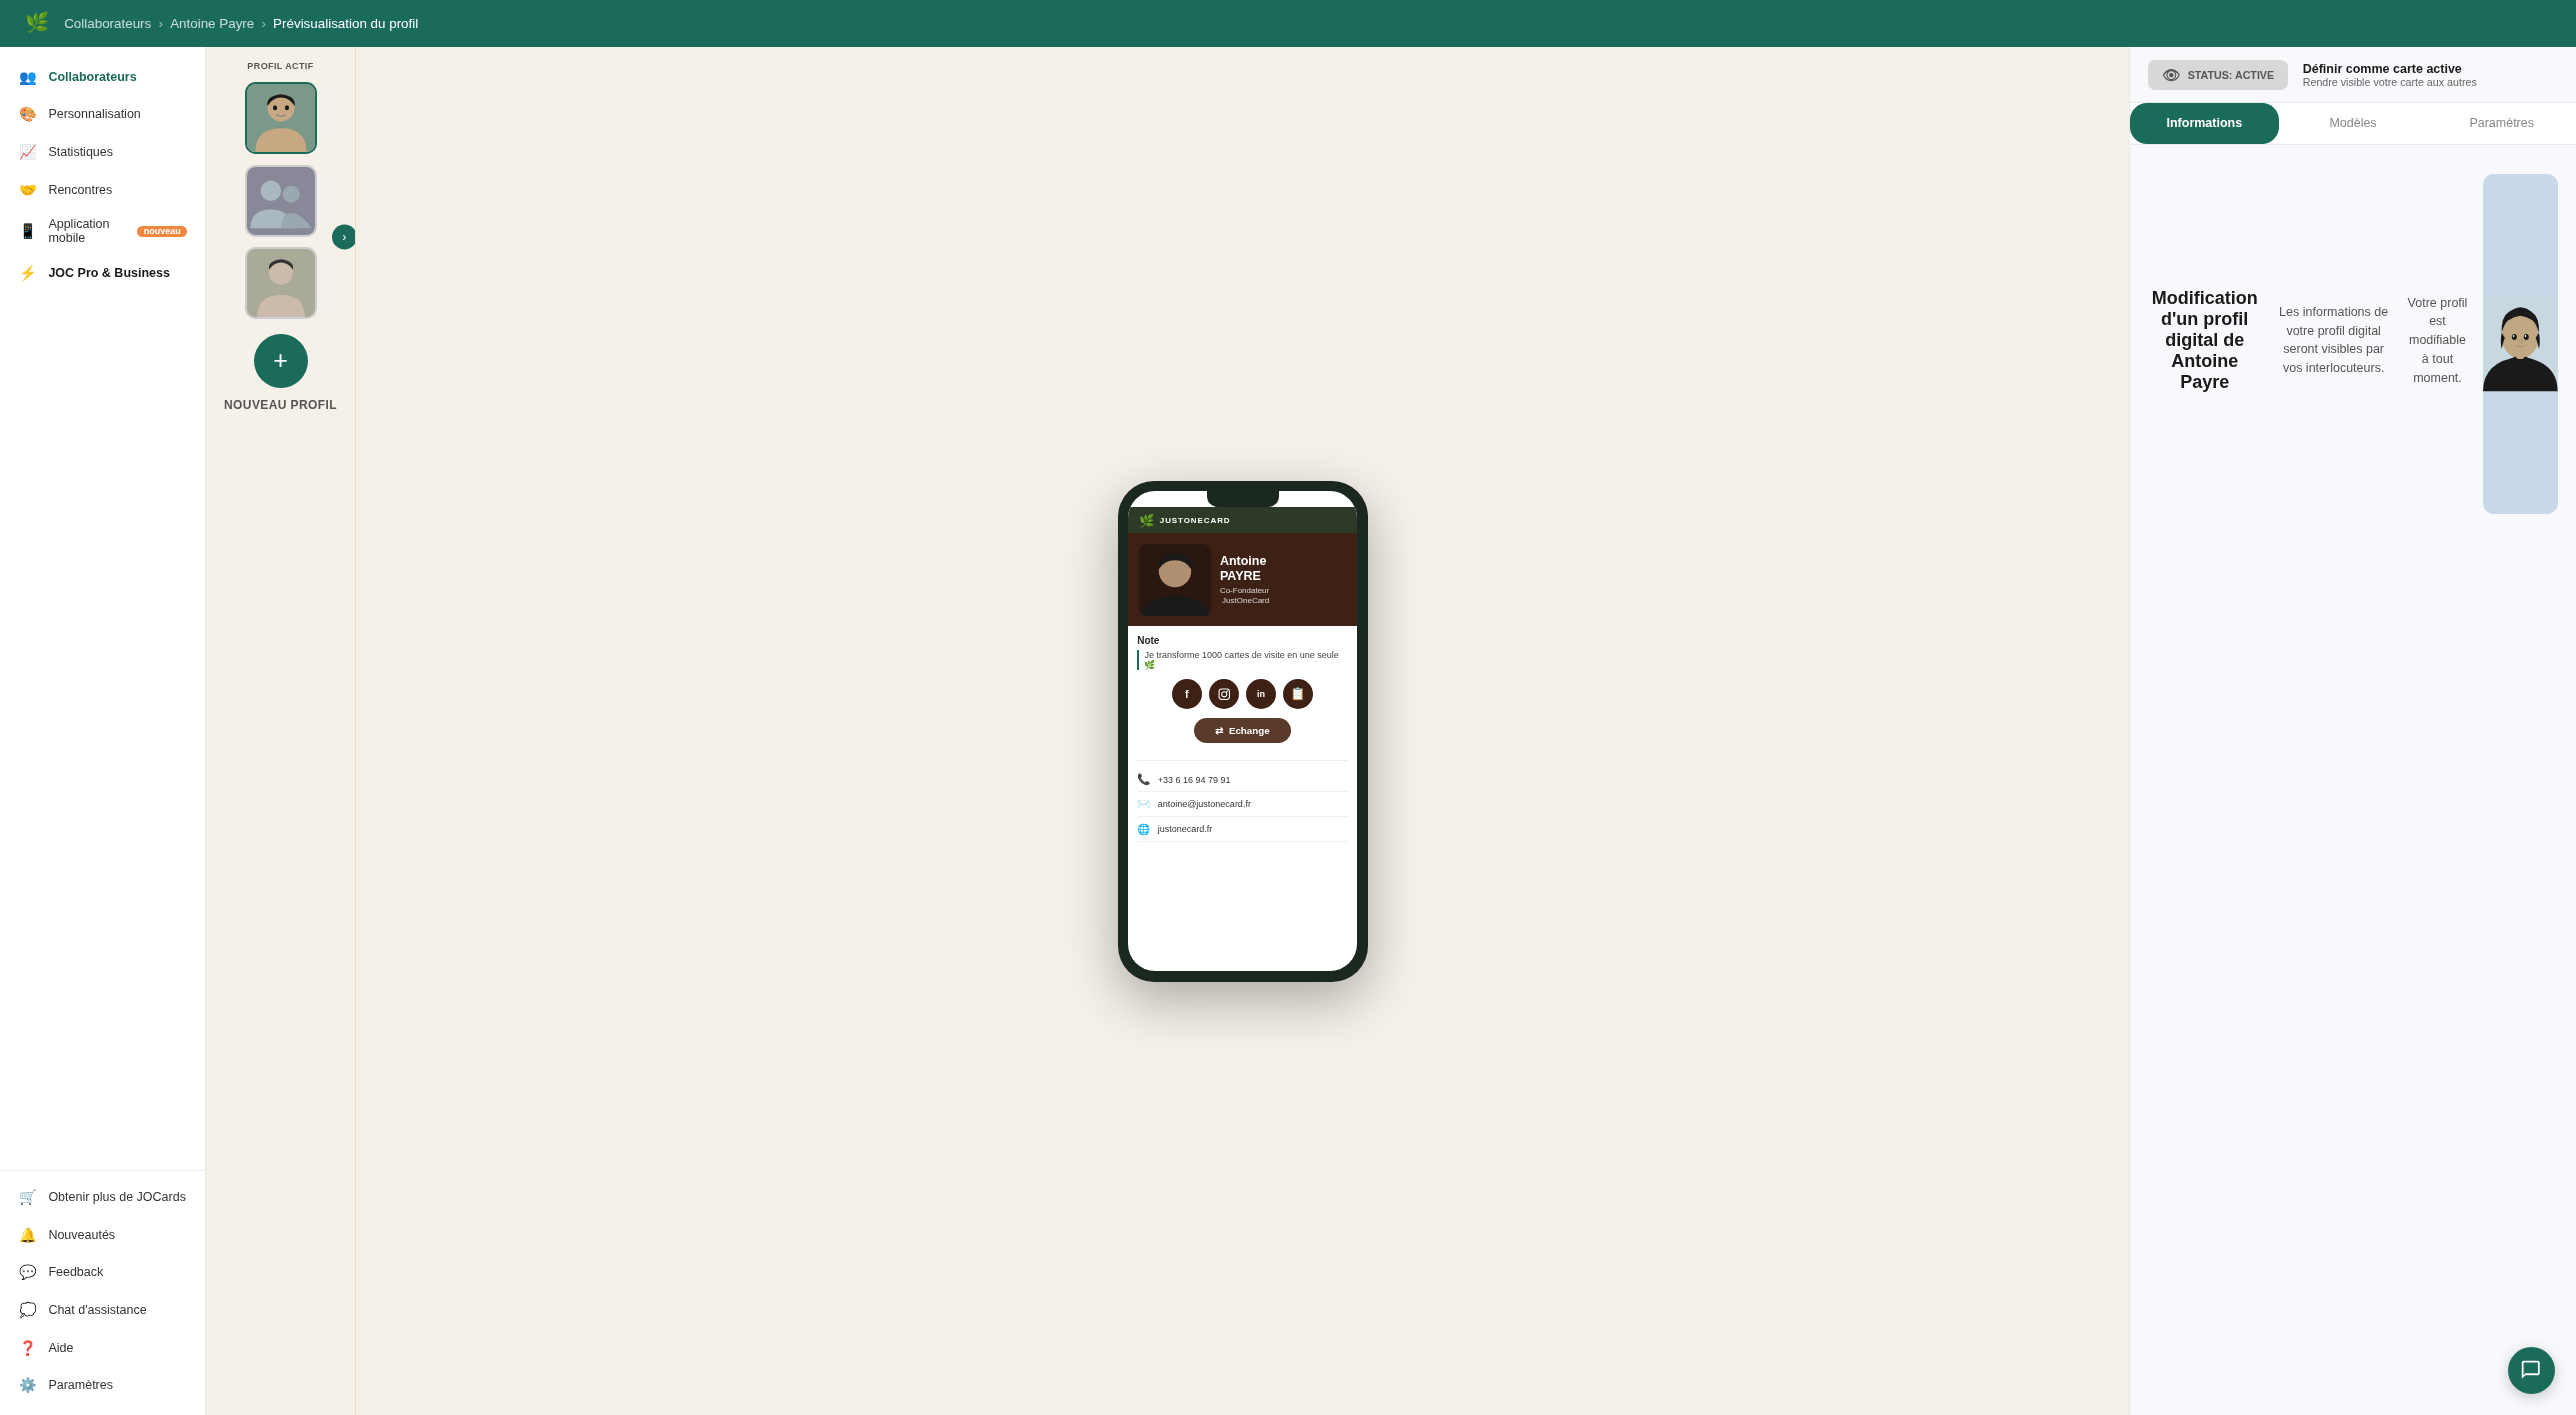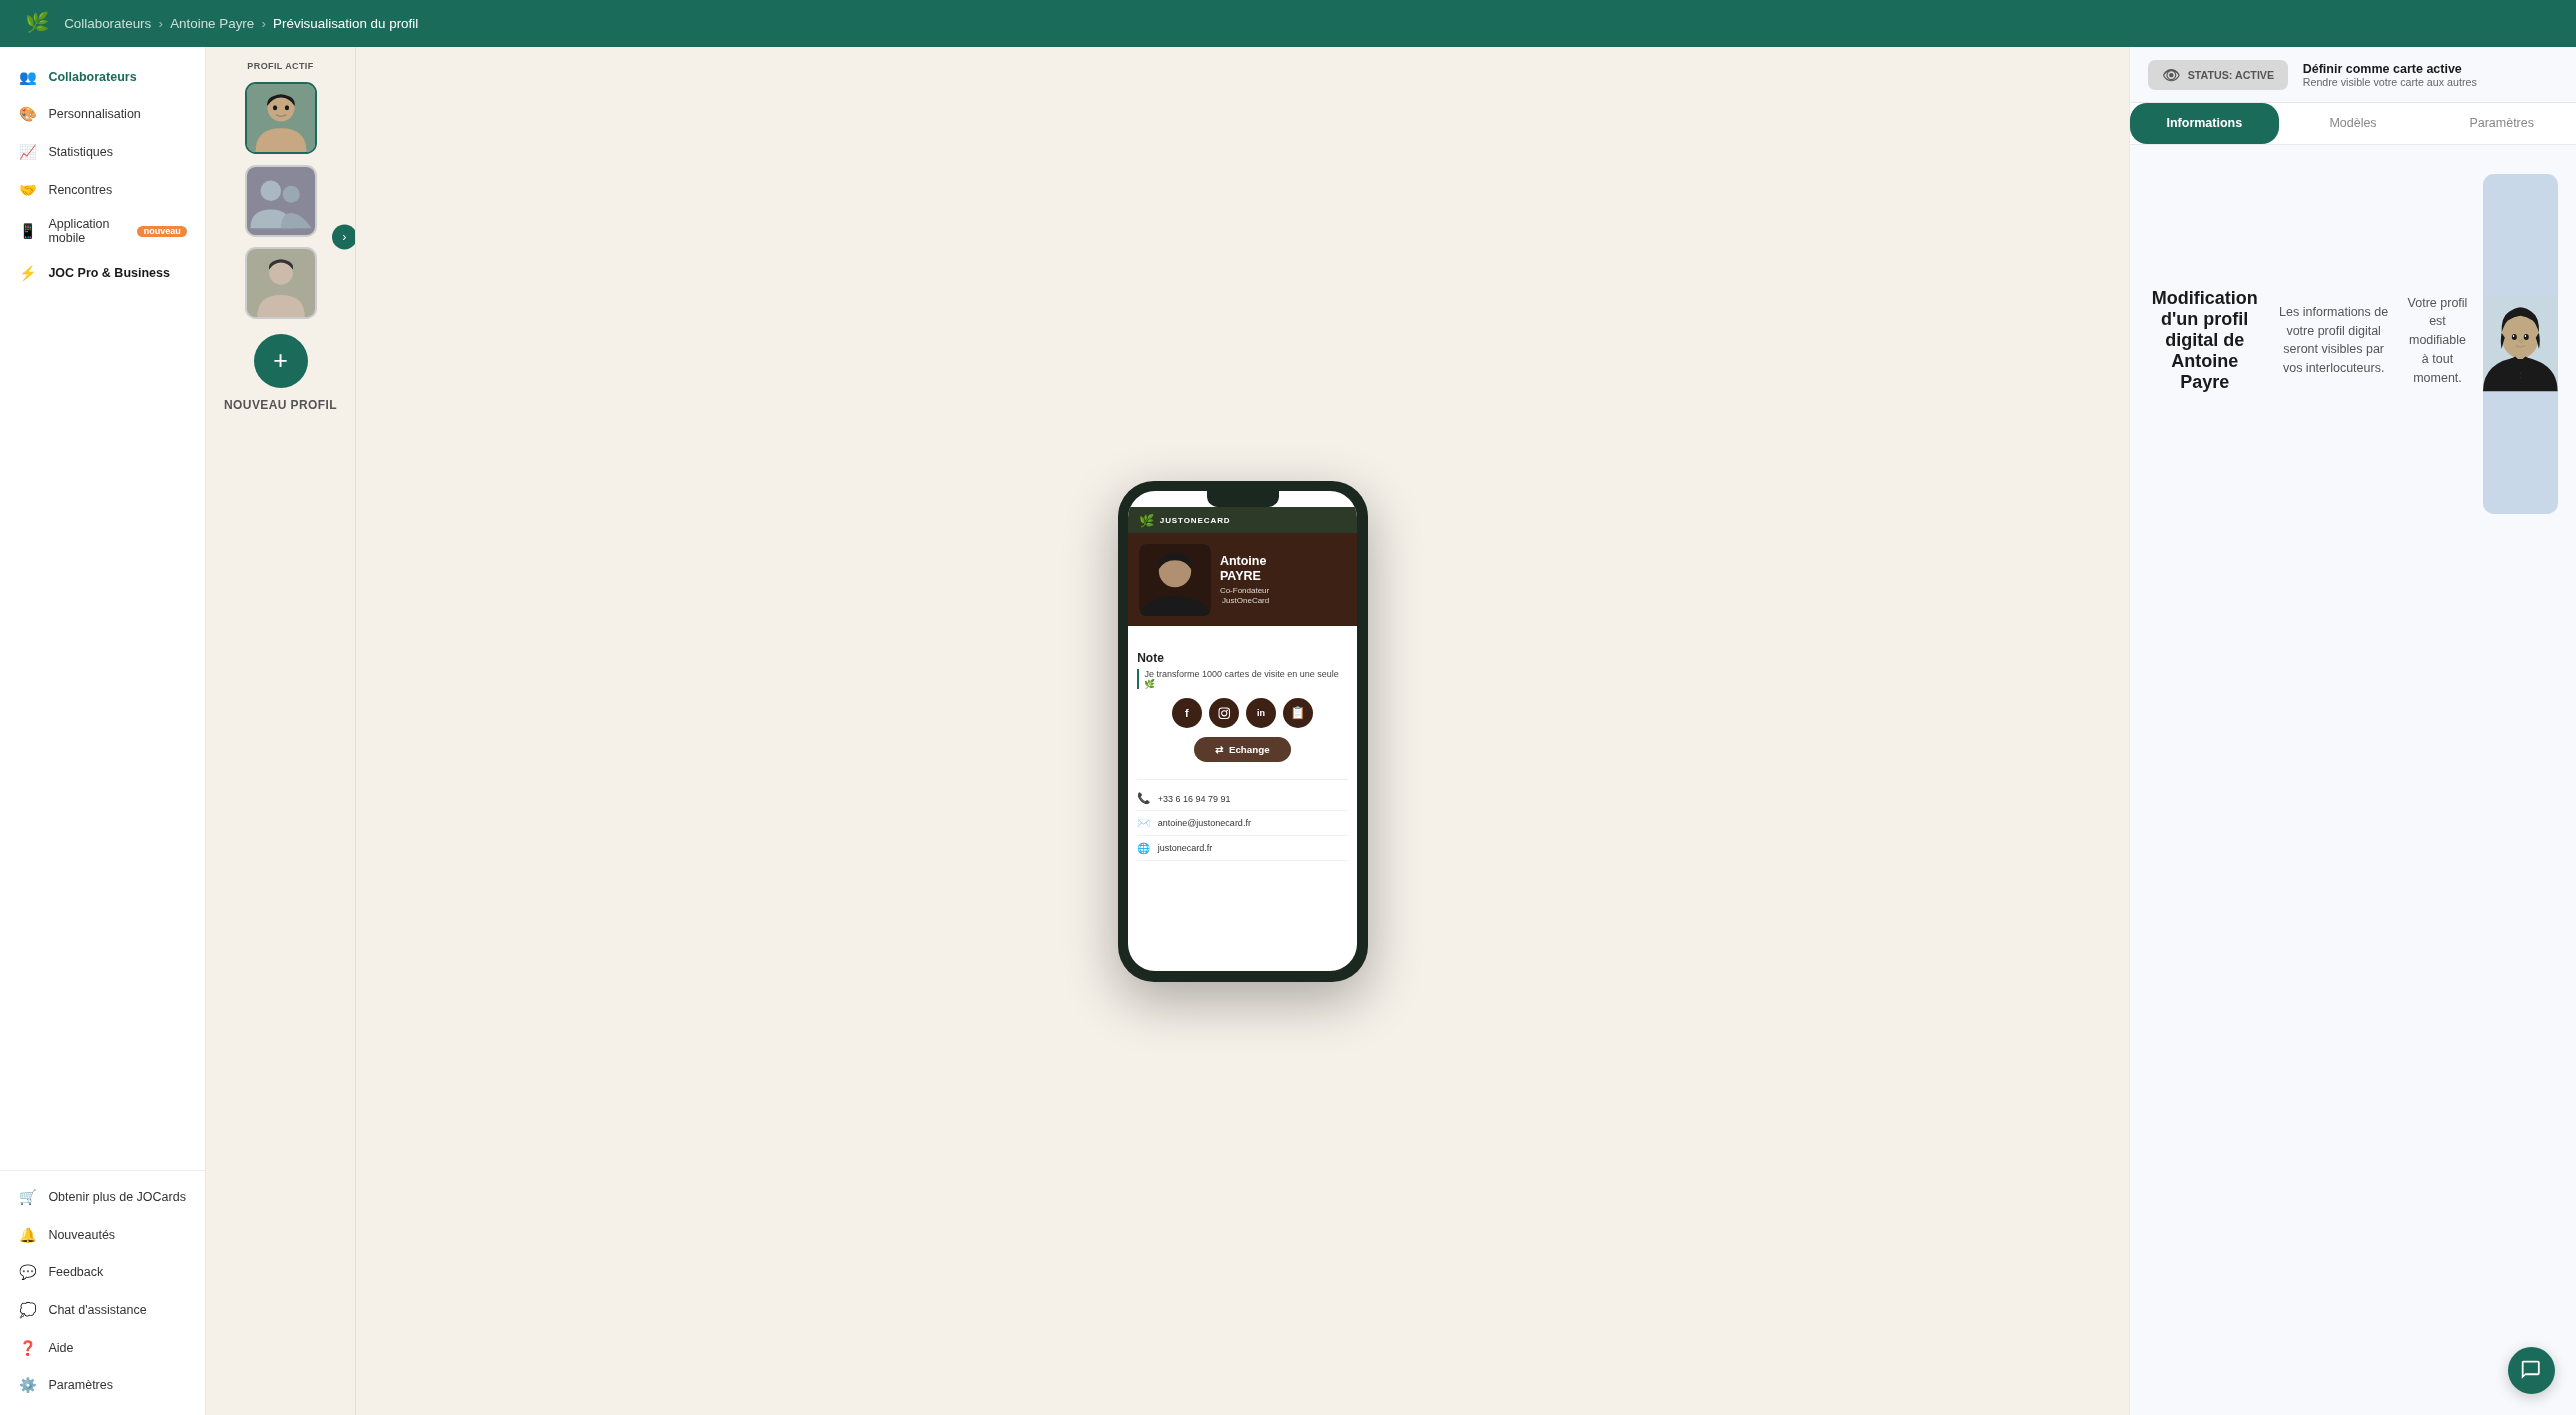--- a/index.html
+++ b/index.html
@@ -179,21 +179,21 @@
       background: #5a3a2a;
       flex-shrink: 0;
       overflow: hidden;
     }
     .phone-name {
       color: white;
     }
     .phone-name h3 { font-size: 12.5px; font-weight: 700; line-height: 1.2; }
     .phone-name .title-role { font-size: 8px; color: rgba(255,255,255,0.8); margin-top: 1.8px; text-align: right; }
     .phone-content { flex: 1; overflow-y: auto; padding: 9px; }
-    .phone-note { font-size: 12px; font-weight: 700; color: #222; margin-bottom: 3.6px; margin-top: 16px; }
+    .phone-note { font-size: 10px; font-weight: 700; color: #222; margin-bottom: 3.6px; }
     .phone-note-text { font-size: 9px; color: #444; border-left: 2.7px solid #1a6b5a; padding-left: 5.4px; margin-bottom: 9px; }
     .phone-social { display: flex; gap: 7.2px; margin-bottom: 9px; justify-content: center; }
     .social-btn {
       width: 30px;
       height: 30px;
       border-radius: 50%;
       background: #3d2114;
       color: white;
       display: flex;
       align-items: center;

